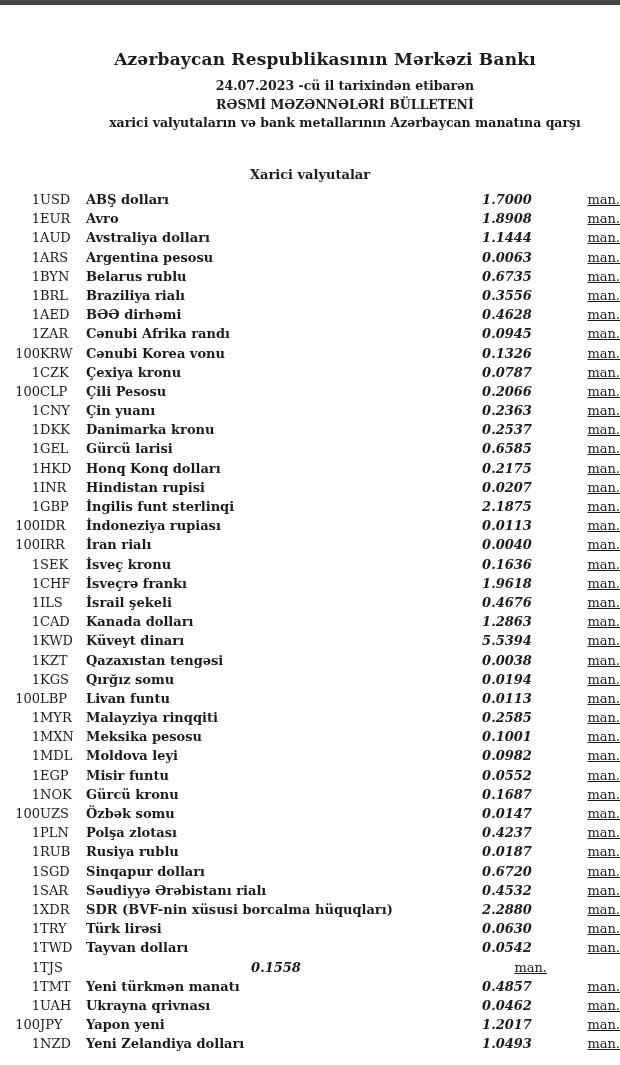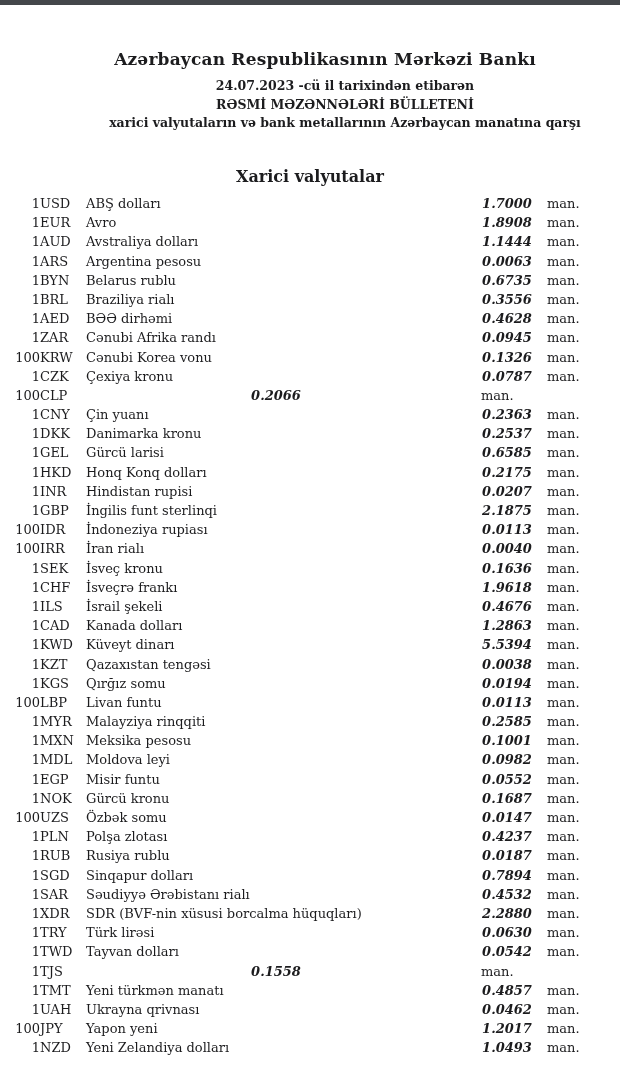--- a/index.html
+++ b/index.html
@@ -35,21 +35,21 @@
     line-height: 16px;
     font-weight: bold;
     margin-left: 40px;
   }
   .date-line { margin-top: 7px; }
   .subtitle-line { margin-top: 2px; }
   .bulletin-line { margin-top: 3px; }
   .section-title {
     margin-top: 36px;
     text-align: center;
-    font-size: 16px;
+    font-size: 13px;
     font-weight: bold;
   }
   .rates-table {
     margin-top: 8px;
     width: 620px;
   }
   .rate-row {
     display: grid;
     grid-template-columns: 40px 45px 1fr 66px 73px;
     height: 19.2px;
@@ -59,29 +59,31 @@
   }
   .cell-qty {
     text-align: right;
   }
   .cell-code {
   }
   .cell-name {
     text-align: left;
     padding-left: 1px;
     overflow: hidden;
+    font-weight: bold;
   }
   .cell-rate {
     text-align: center;
     padding-right: 14px;
     font-weight: bold;
     font-style: italic;
   }
   .cell-unit {
-    text-align: left;
+    text-align: right;
+    text-decoration: underline;
   }
 </style>
 </head>
 <body>
 
 <div class="topbar"></div>
 
 <div class="header">
   <div class="title">Azərbaycan Respublikasının Mərkəzi Bankı</div>
   <div class="hline date-line">24.07.2023 -cü il tarixindən etibarən</div>
@@ -168,20 +170,21 @@
     <span class="cell-qty">1</span>
     <span class="cell-code">CZK</span>
     <span class="cell-name">Çexiya kronu</span>
     <span class="cell-rate">0.0787</span>
     <span class="cell-unit">man.</span>
   </div>
 
   <div class="rate-row">
     <span class="cell-qty">100</span>
     <span class="cell-code">CLP</span>
+    <span class="cell-name">Çili Pesosu</span>
     <span class="cell-rate">0.2066</span>
     <span class="cell-unit">man.</span>
   </div>
 
   <div class="rate-row">
     <span class="cell-qty">1</span>
     <span class="cell-code">CNY</span>
     <span class="cell-name">Çin yuanı</span>
     <span class="cell-rate">0.2363</span>
     <span class="cell-unit">man.</span>
@@ -368,21 +371,21 @@
     <span class="cell-code">RUB</span>
     <span class="cell-name">Rusiya rublu</span>
     <span class="cell-rate">0.0187</span>
     <span class="cell-unit">man.</span>
   </div>
 
   <div class="rate-row">
     <span class="cell-qty">1</span>
     <span class="cell-code">SGD</span>
     <span class="cell-name">Sinqapur dolları</span>
-    <span class="cell-rate">0.7894</span>
+    <span class="cell-rate">0.6720</span>
     <span class="cell-unit">man.</span>
   </div>
 
   <div class="rate-row">
     <span class="cell-qty">1</span>
     <span class="cell-code">SAR</span>
     <span class="cell-name">Səudiyyə Ərəbistanı rialı</span>
     <span class="cell-rate">0.4532</span>
     <span class="cell-unit">man.</span>
   </div>

